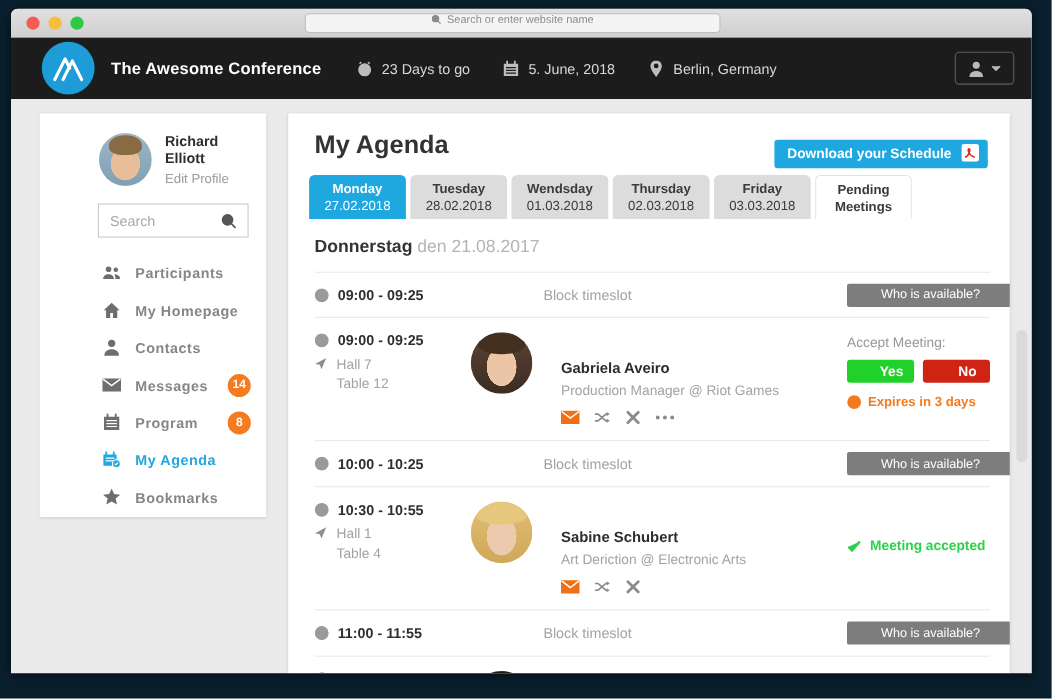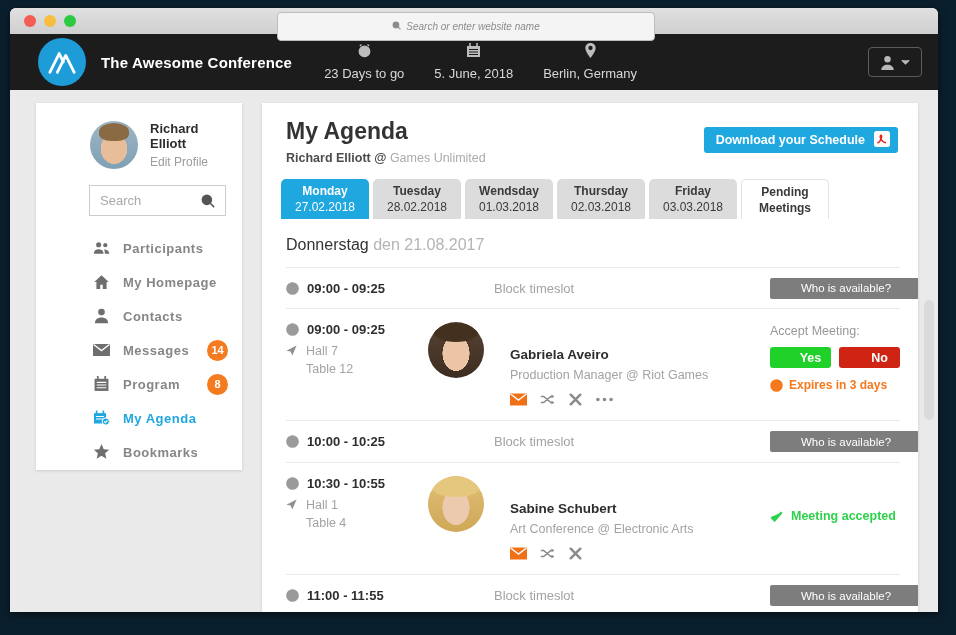--- a/index.html
+++ b/index.html
@@ -8,33 +8,33 @@
 
   .window { position:absolute; left:10px; top:8px; width:928px; height:604px;
             background:#eaeaea; border-radius:6px 6px 0 0; overflow:hidden;
             box-shadow:0 2px 10px rgba(0,0,0,.55); }
 
   
   .chrome { height:26px; background:linear-gradient(#e0e0e0,#cfcfcf); position:relative; }
   .lights { position:absolute; left:14px; top:7px; display:flex; gap:8px; }
   .light { width:12px; height:12px; border-radius:50%; }
   .light.red { background:#f55c53; } .light.yellow { background:#f6bd3e; } .light.green { background:#2dc943; }
-  .urlbar { position:absolute; left:267px; top:4px; width:378px; height:29px; background:#f4f4f4;
-            border:1px solid #bdbdbd; border-radius:4px; display:flex; align-items:center; justify-content:center;
-            gap:5px; font-size:10px; color:#8b8b8b;font-style:italic; }
+  .urlbar { position:absolute; left:267px; top:4px; width:378px; height:18px; background:#f4f4f4;
+            border:1px solid #bdbdbd; border-radius:4px; display:flex; justify-content:center;
+            gap:5px; font-size:10px; color:#8b8b8b; }
   .urlbar .icon svg { width:9px; height:9px; }
 
   
   .app-header { height:56px; background:#1c1c1c; display:flex; align-items:center; padding:0 16px; }
   .logo { width:48px; height:48px; border-radius:50%; background:#1e9cd8; margin-left:12px; flex:0 0 auto;
           display:flex; align-items:center; justify-content:center; }
   .logo svg { width:30px; height:26px; }
   .app-title { color:#fff; font-size:15px; font-weight:bold; margin-left:15px; letter-spacing:.2px; }
   .head-info { display:flex; align-items:center; gap:30px; margin-left:32px; color:#d8d8d8; font-size:13px; }
-  .head-item { display:flex; align-items:center; gap:8px;flex-direction:column; }
+  .head-item { display:flex; align-items:flex-end; gap:8px; }
   .head-item .icon { color:#bdbdbd; display:flex; }
   .head-item .icon svg { width:15px; height:15px; }
   .user-menu { margin-left:auto; width:54px; height:30px; border:1px solid #5c5c5c; border-radius:4px;
                display:flex; align-items:center; justify-content:center; gap:6px; color:#b9b9b9; cursor:pointer; }
   .user-menu svg { display:block; }
 
   
   .content { position:relative; height:522px; }
   .card { background:#fff; box-shadow:0 1px 3px rgba(0,0,0,.13); }
 
@@ -75,21 +75,21 @@
   .tabs { display:flex; gap:4px; padding-left:19px; margin-top:14px; }
   .tab { width:88px; height:40px; background:#dcdcdc; border-radius:5px 5px 0 0; cursor:pointer;
          display:flex; flex-direction:column; align-items:center; justify-content:center; color:#3a3a3a; }
   .tab-line1 { font-size:12px; font-weight:bold; }
   .tab-line2 { font-size:12px; margin-top:2px; }
   .tab.active { background:#1fa7e0; color:#fff; }
   .tab.pending { background:#fff; border:1px solid #e2e2e2; border-bottom:none; }
   .tab.pending .tab-line2 { font-weight:bold; }
 
   .day-heading { padding:17px 24px 13px; font-size:16px; }
-  .day-heading .dh-day { font-weight:normal; color:#333; }
+  .day-heading .dh-day { font-weight:bold; color:#333; }
   .day-heading .dh-date { color:#b4b4b4; }
 
   .rows .row { margin:0 18px 0 24px; border-bottom:1px solid #eaeaea; display:flex;gap:16px; }
   .rows .row:first-child { border-top:1px solid #eaeaea; }
   .row-block { height:42px; align-items:center; }
   .row-meeting { padding:13px 0 14px; align-items:flex-start; }
 
   .time-col { width:126px; flex:0 0 auto; }
   .time-line { display:flex; align-items:center; gap:8px; font-size:13px; font-weight:bold; color:#2e2e2e; }
   .time-line .icon { color:#9a9a9a; display:flex; }
@@ -303,24 +303,20 @@
             </span>
     <span class="nav-label">Bookmarks</span>
 
   </div>
         </nav>
     </aside>
 
     <section class="main card">
       <div class="main-head">
         <h1 class="page-title">My Agenda</h1>
-        <div class="subtitle">
-          <span class="s-name">Richard Elliott @</span>
-          <span class="s-company">Games Unlimited</span>
-        </div>
         <button class="download-btn">
           <span>Download your Schedule</span>
           <span class="icon"><svg viewBox="0 0 16 16">
                 <rect width="16" height="16" rx="2.5" fill="#fff"></rect>
                 <path d="M3.4 12.2c2-1.1 3.4-3 4.1-5.5.3-1 .2-2.4-.6-2.4-.9 0-.9 1.5-.4 2.7 1 2.3 2.8 4.5 5.6 4.7" fill="none" stroke="#e2231a" stroke-width="1.4"></path>
               </svg></span>
         </button>
       </div>
       <div class="tabs" id="tabs">
           <div class="tab active">
@@ -481,21 +477,21 @@
           <div class="loc-hall">Hall 1</div>
           <div class="loc-table">Table 4</div>
         </div>
       </div>
     </div>
     <div class="avatar-col">
               <div class="avatar sabine"></div>
             </div>
     <div class="info-col">
       <div class="p-name">Sabine Schubert</div>
-      <div class="p-role">Art Conference @ Electronic Arts</div>
+      <div class="p-role">Art Deriction @ Electronic Arts</div>
       <div class="actions">
                 <span class="action envelope">
                   <svg viewBox="0 0 17 12">
                     <path fill="currentColor" d="M0 0h17v12H0z"></path>
                     <path d="M.6.6l7.9 6 7.9-6" fill="none" stroke="#fff" stroke-width="1.3"></path>
                   </svg>
                 </span>
                 <span class="action shuffle">
                   <svg viewBox="0 0 18 14" fill="none" stroke="currentColor" stroke-width="1.8">
                     <path d="M1 3.3h3.4L13 10.7h2.4M1 10.7h3.4L13 3.3h2.4"></path>

